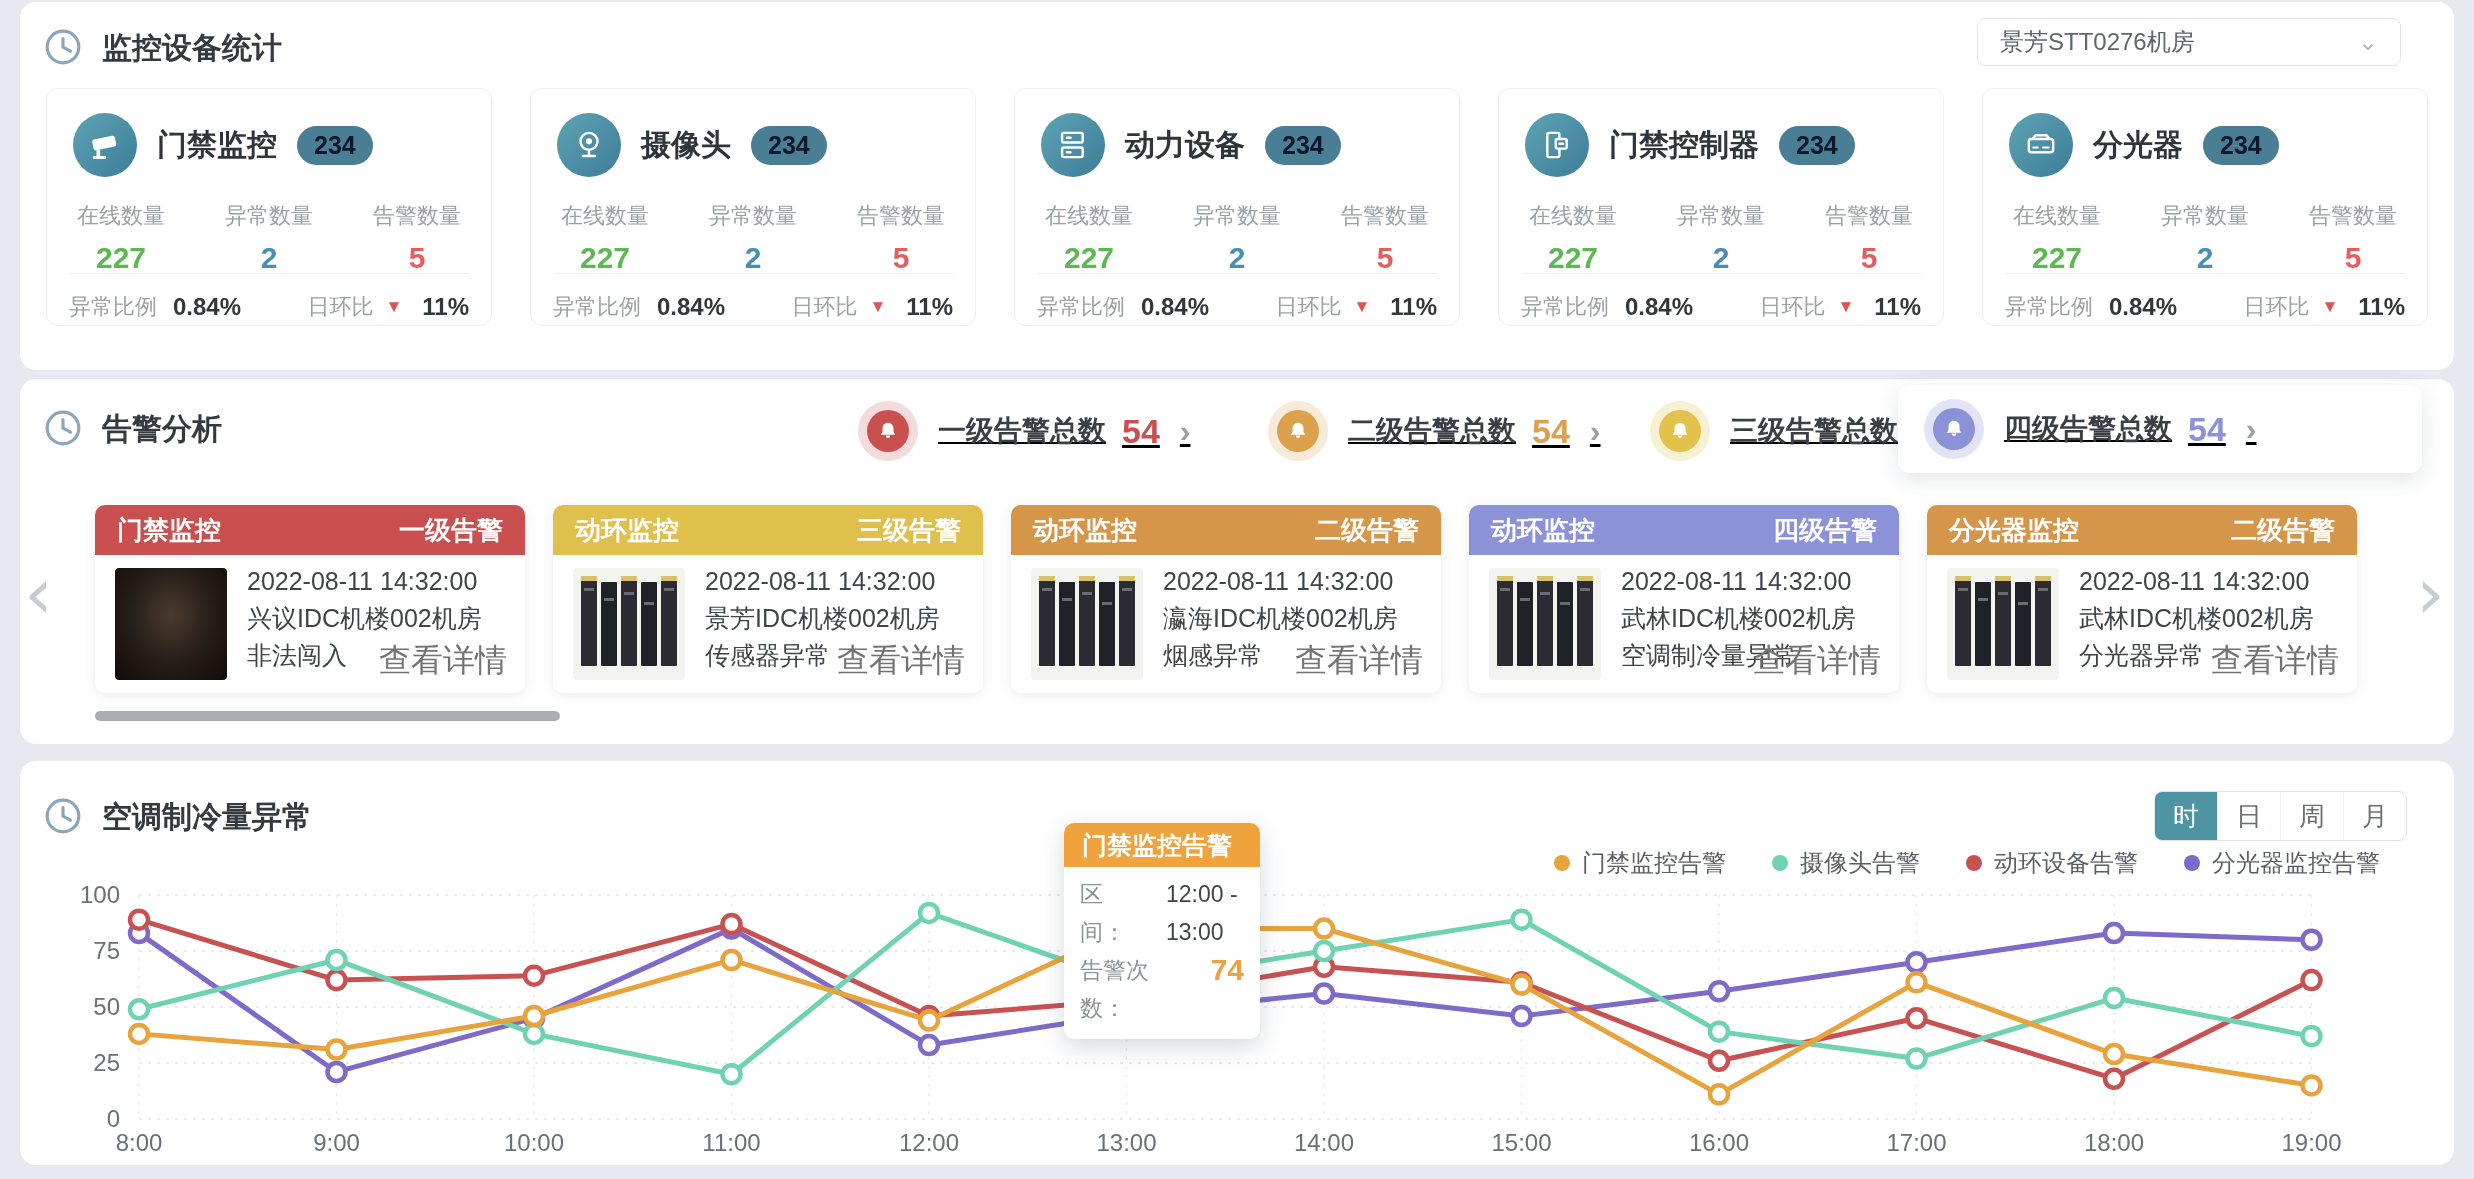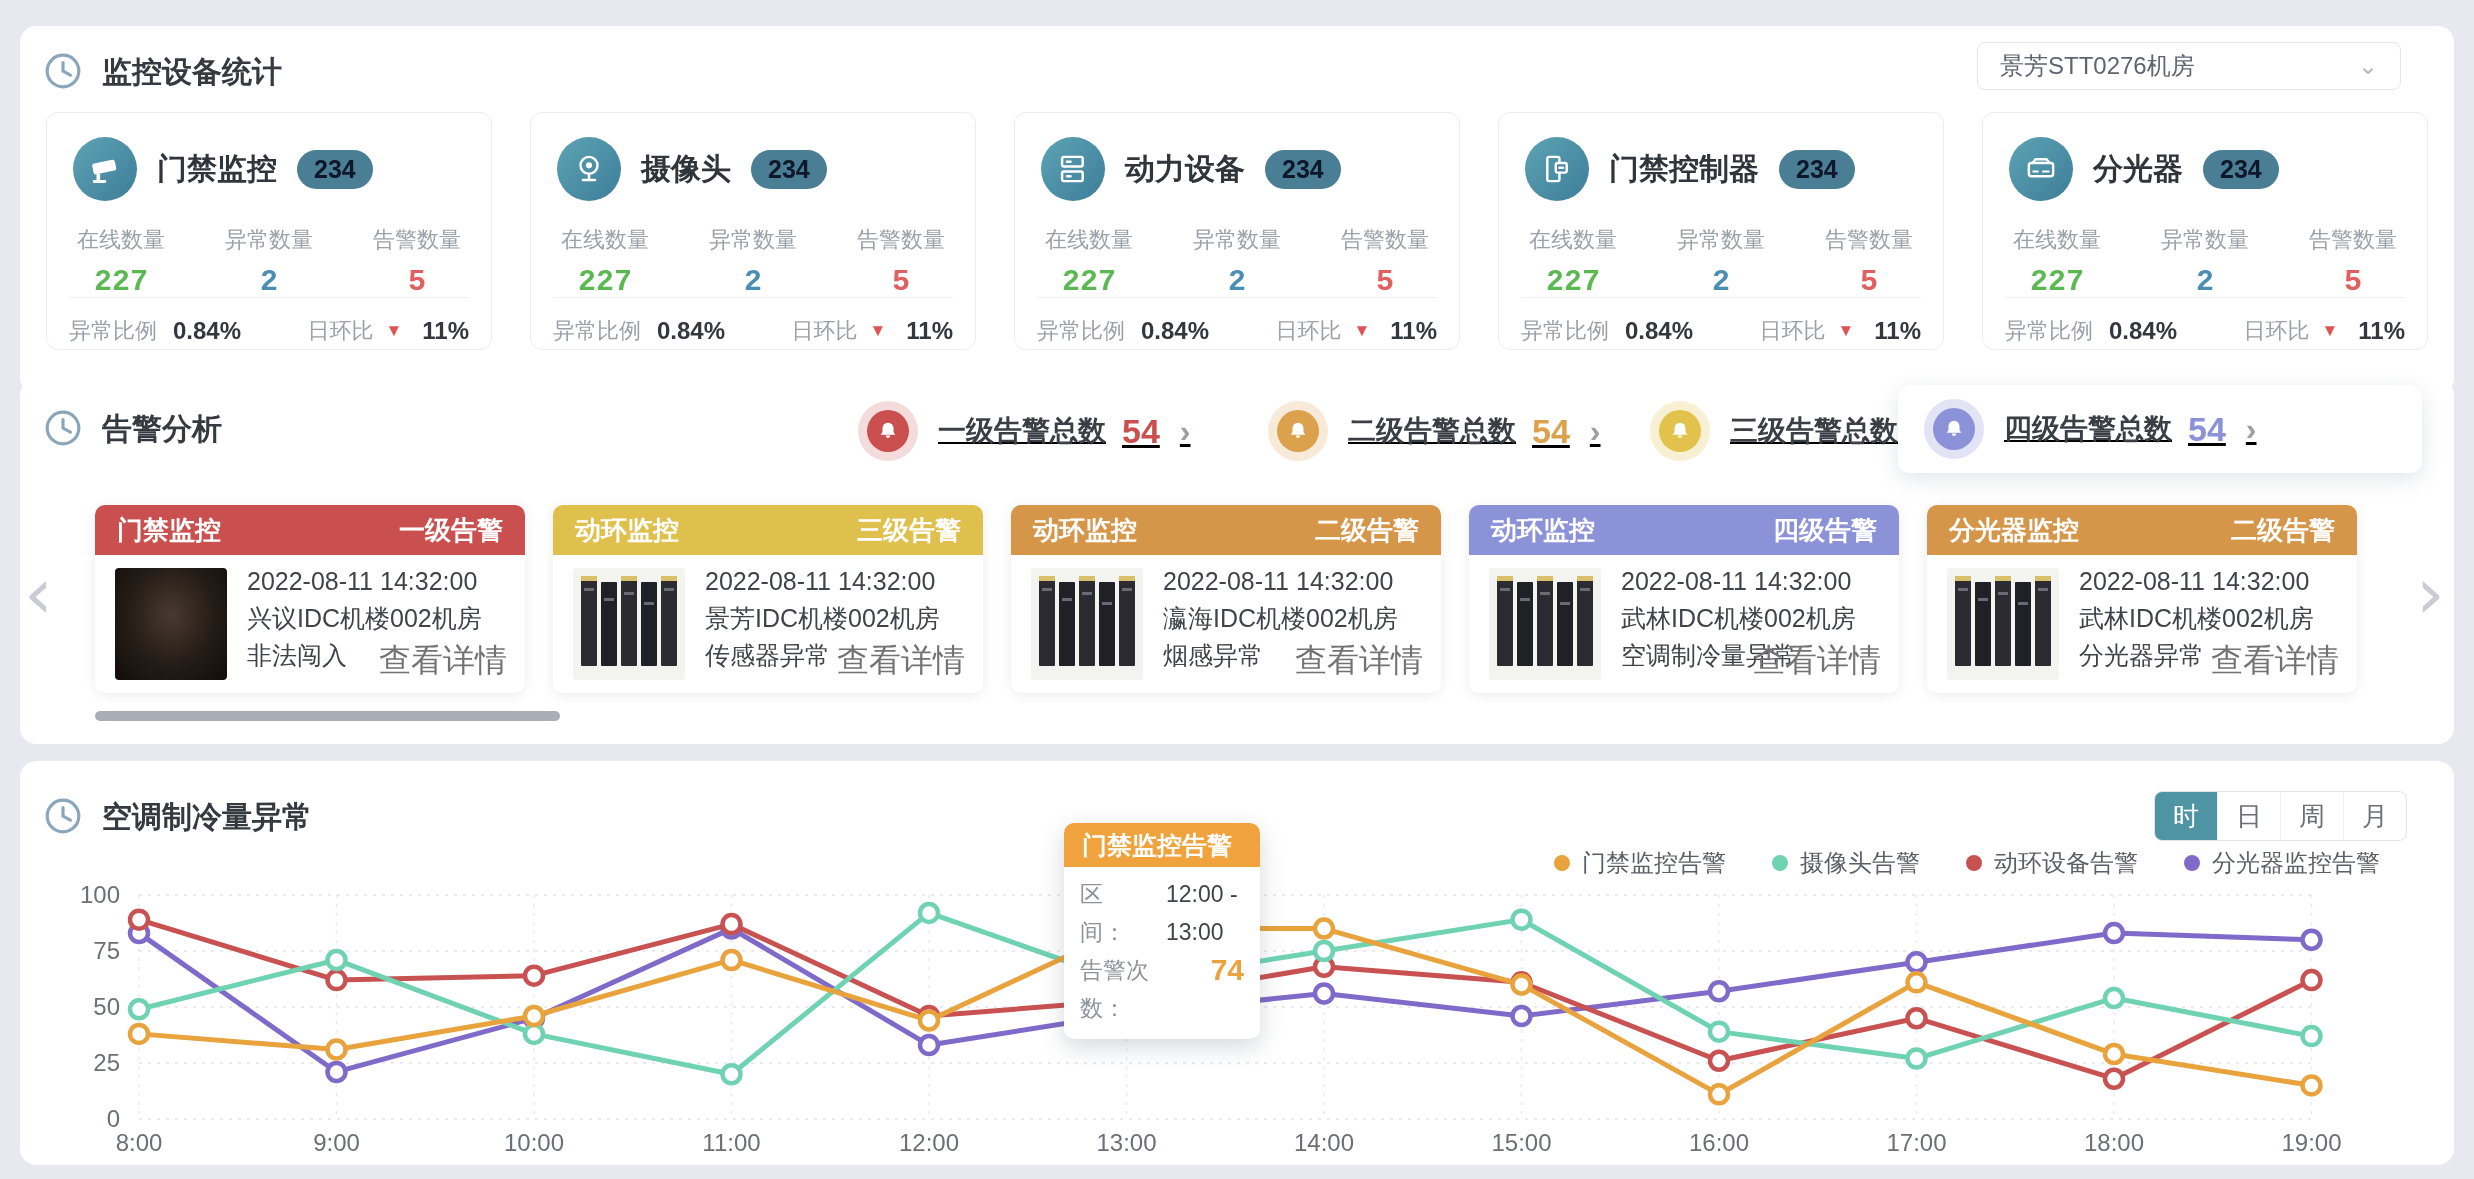--- a/index.html
+++ b/index.html
@@ -1,41 +1,41 @@
 <!DOCTYPE html>
 <html><head>
 <meta charset="utf-8">
 <style>
   html,body{margin:0;padding:0;}
   body{width:2474px;height:1179px;overflow:hidden;background:#e7e8f0;
        font-family:"Liberation Sans","DejaVu Sans",sans-serif;}
   .page{position:relative;width:2474px;height:1179px;background:#e7e8f0;}
   .panel{position:absolute;left:20px;width:2434px;background:#fff;border-radius:16px;}
-  #panel-devices{top:26px;height:368px;}
+  #panel-devices{top:2px;height:368px;}
   #panel-alarms{top:379px;height:365px;}
   #panel-trend{top:761px;height:404px;}
   .clock{position:absolute;left:24px;width:38px;height:38px;}
   .sec-title{position:absolute;left:82px;font-size:30px;font-weight:bold;color:#343a40;}
 
   
   #room-select{position:absolute;left:1957px;top:16px;width:424px;height:48px;border:1px solid #e3e5ea;
     border-radius:8px;display:flex;align-items:center;padding:0 22px;box-sizing:border-box;
     font-size:24px;color:#5f6570;background:#fff;cursor:pointer;}
   #room-select .chev{margin-left:auto;color:#b3b8bf;font-size:24px;}
   .dev-row{position:absolute;left:26px;top:86px;width:2382px;display:flex;gap:38px;}
   .dev-card{flex:1;height:236px;border:1px solid #ecedf1;border-radius:12px;position:relative;background:#fff;}
   .dev-head{position:absolute;left:26px;top:24px;display:flex;align-items:center;gap:20px;}
   .dev-ic{width:64px;height:64px;border-radius:50%;background:linear-gradient(135deg,#5da3b4,#3e7d99);
     display:flex;align-items:center;justify-content:center;flex:none;}
   .dev-title{font-size:30px;font-weight:bold;color:#30353b;white-space:nowrap;}
   .dev-badge{background:#497e95;color:#0f172a;font-size:25px;font-weight:bold;border-radius:22px;padding:5px 17px;}
   .dev-stats{position:absolute;top:112px;left:0;right:0;display:flex;}
   .dev-stats .col{flex:1;text-align:center;}
   .lab{font-size:22px;color:#9ba1a8;}
-  .val{font-size:30px;font-weight:bold;margin-top:10px;font-family:Liberation Mono, monospace;}
+  .val{font-size:30px;font-weight:bold;margin-top:10px;}
   .dev-div{position:absolute;left:22px;right:22px;top:184px;height:1px;background:#eef0f3;}
   .dev-foot{position:absolute;left:22px;right:22px;top:198px;height:40px;display:flex;align-items:center;}
   .bval{font-size:24px;font-weight:bold;color:#33383e;margin-left:16px;}
   .spacer{flex:1;}
   .arrow-down{color:#e05353;font-size:17px;margin:0 4px 0 12px;}
 
   
   .sum-badge{position:absolute;display:flex;align-items:center;top:22px;cursor:pointer;text-decoration:underline;}
   #sum-1{left:838px;} #sum-2{left:1248px;} #sum-3{left:1630px;}
   #sum-4{left:1878px;top:6px;background:#fff;border-radius:12px;box-shadow:0 6px 22px rgba(60,70,90,.14);

